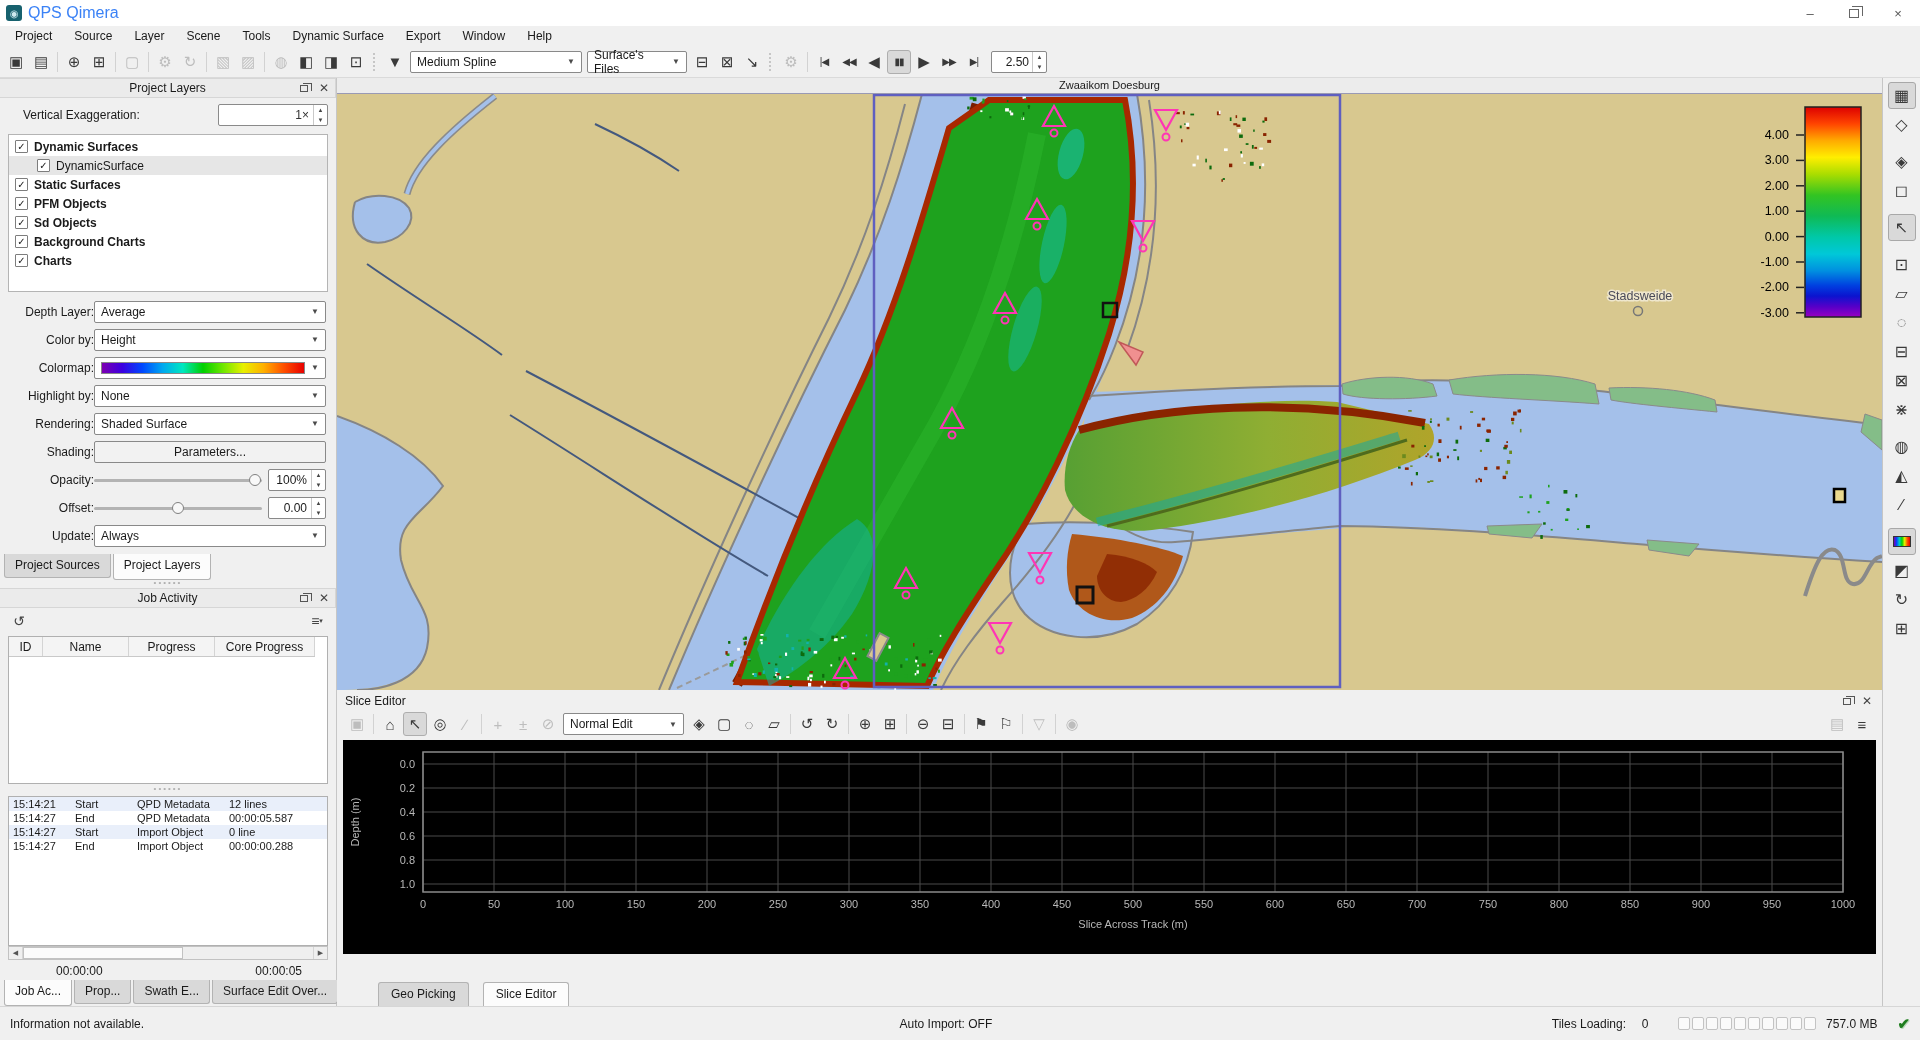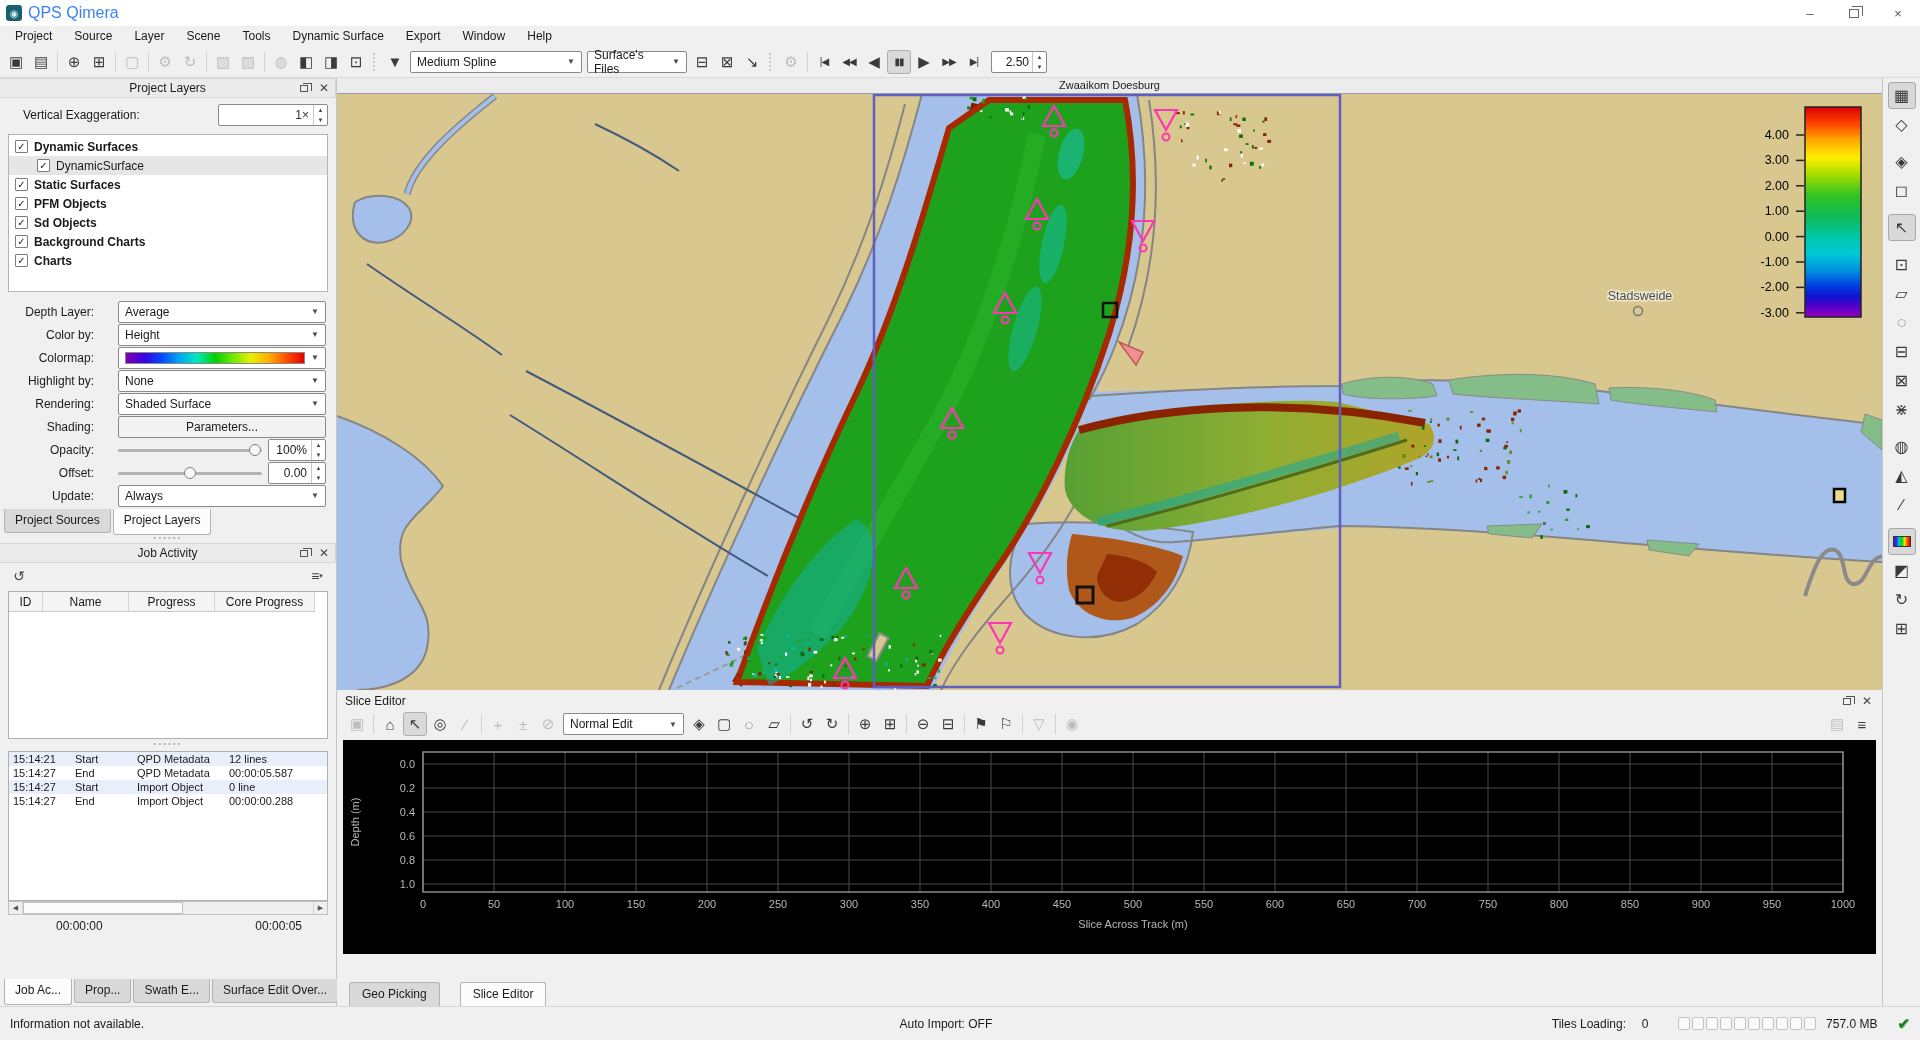--- a/index.html
+++ b/index.html
@@ -52,21 +52,21 @@
   .vespin .val { flex:1; display:flex; align-items:center; justify-content:flex-end; padding-right:4px; color:#333; }
 
   .treebox { margin:4px 8px; border:1px solid #b4b4b4; background:#fff; height:158px; overflow:hidden; flex:0 0 auto; padding-top:2px; }
   .trow { height:19px; display:flex; align-items:center; gap:6px; padding-left:6px; }
   .trow.l1 { padding-left:28px; }
   .trow.sel { background:#e6e6e6; }
   .cbx { width:13px; height:13px; border:1px solid #7d7d7d; background:#fff; display:flex; align-items:center; justify-content:center; font-size:10px; color:#1a1a1a; border-radius:1px; flex:0 0 auto; }
   .trow.b .tlabel { font-weight:bold; }
 
   .form { padding:4px 10px 2px 6px; flex:0 0 auto; }
-  .frow { display:grid; grid-template-columns:88px 1fr; gap:24px; align-items:center; height:23px; }
+  .frow { display:grid; grid-template-columns:88px 1fr; gap:0; align-items:center; height:23px; margin-bottom:5px; }
   .flabel { text-align:right; }
   .fselect { height:22px; border:1px solid #898989; border-radius:2px; background:#fff; display:flex; align-items:center; padding:0 6px; }
   .fselect .txt { flex:1; }
   .fselect .arr { color:#4a4a4a; font-size:8px; }
   .fbutton { height:22px; border:1px solid #898989; border-radius:2px; background:#f2f2f2; display:flex; align-items:center; justify-content:center; }
   .gradstrip { flex:1; height:12px; border:1px solid #888;
     background:linear-gradient(to right,#7d00b0,#3c00e0,#0048ff,#00a8f0,#00e8c0,#00d000,#70e800,#e8f000,#ffb000,#ff5000,#e80000); }
   .sliderrow { display:flex; align-items:center; gap:6px; }
   .slider { flex:1; height:14px; position:relative; }
   .slider .track { position:absolute; left:0; right:0; top:6px; height:3px; background:#b3b3b3; border-radius:2px; }
@@ -102,21 +102,21 @@
   #map-svg { flex:1; display:block; width:100%; }
 
   .sliceeditor { flex:1; display:flex; flex-direction:column; background:#f0f0f0; min-height:0; }
   .slicehead { height:20px; display:flex; align-items:center; padding:2px 4px 0 8px; flex:0 0 auto; }
   .slicehead .t { flex:1; }
   .slicetools { height:28px; display:flex; align-items:center; padding:0 8px; gap:1px; flex:0 0 auto; }
   .slicetools .sp { flex:1; }
   .chartwrap { height:214px; margin:2px 6px 0 6px; background:#000; flex:0 0 auto; }
   #slice-svg { display:block; width:100%; height:100%; }
   .slicespacer { flex:1; }
-  .slicetabs { display:flex; padding-left:12px; gap:20px; flex:0 0 auto; }
+  .slicetabs { display:flex; padding-left:4px; gap:14px; flex:0 0 auto;margin-left:37px; }
   .stab { padding:4px 12px 5px 12px; background:#d9d9d9; border:1px solid #b3b3b3; border-bottom:none; border-radius:3px 3px 0 0; font-size:12px; }
   .stab.active { background:#fcfcfc; }
 
   
   .righttoolbar { width:38px; flex:0 0 auto; border-left:1px solid #c6c6c6; background:#f0f0f0; display:flex; flex-direction:column; align-items:center; padding-top:4px; gap:2px; }
   .rbtn { width:28px; height:27px; display:flex; align-items:center; justify-content:center; font-size:16px; color:#3a3a3a; border:1px solid transparent; border-radius:3px; }
   .rbtn.pressed { background:#d9d9d9; border-color:#a8a8a8; }
   .cchip { width:18px; height:11px; border:1px solid #333;
     background:linear-gradient(to right,#7d00b0,#0048ff,#00d0c0,#00d000,#e8f000,#ff5000,#e80000); }
 

